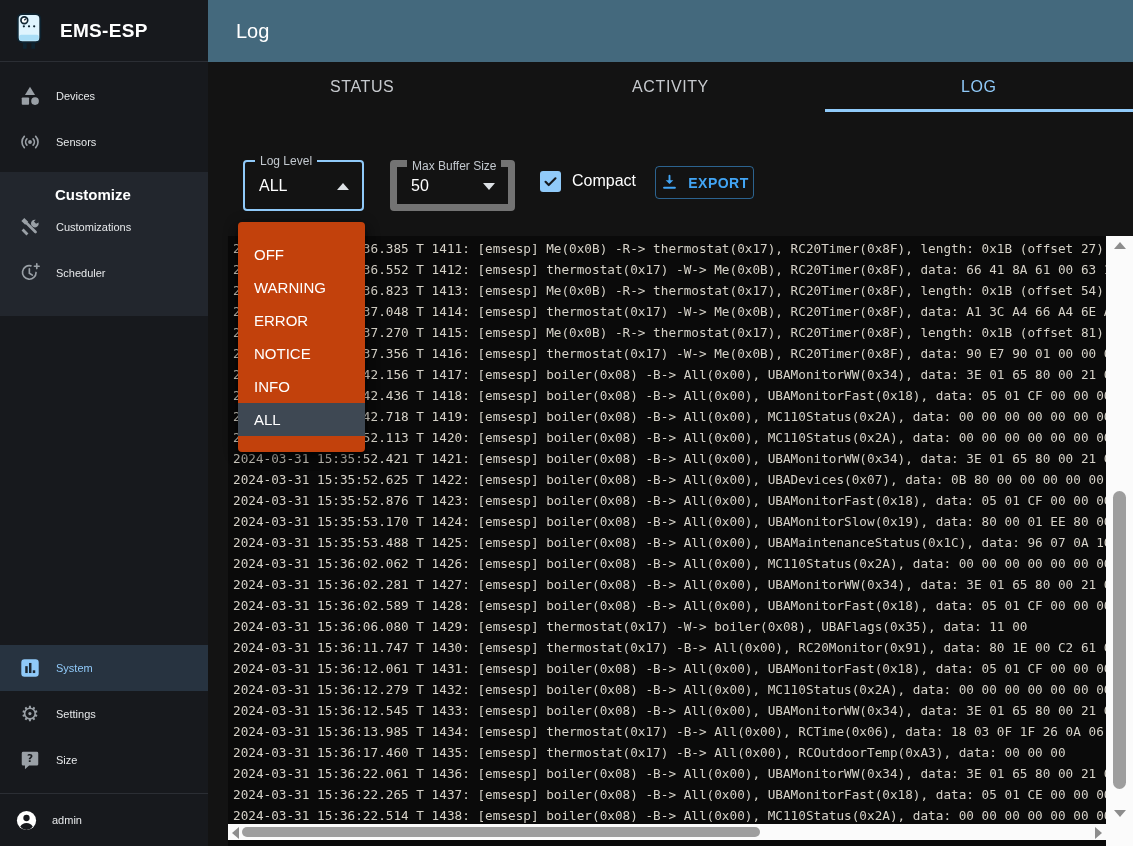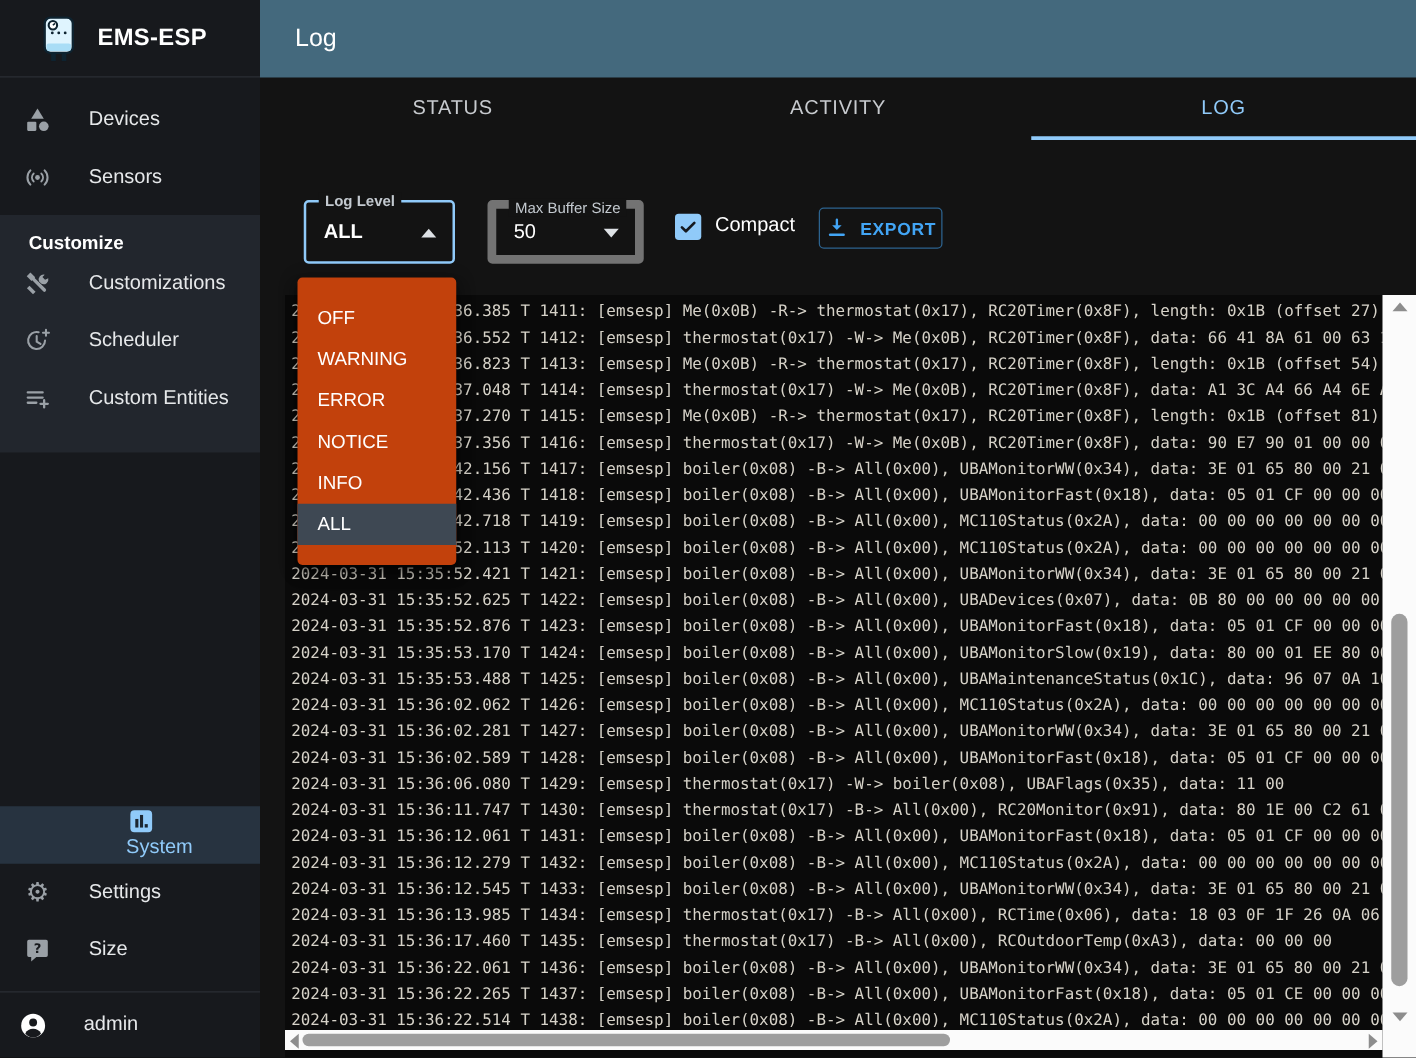--- a/index.html
+++ b/index.html
@@ -4,47 +4,47 @@
 <style>
   * { margin:0; padding:0; box-sizing:border-box; }
   html,body { width:1133px; height:846px; }
   body {
     position:relative; overflow:hidden;
     background:#131313; color:#e8eaed;
     font-family:"Liberation Sans", sans-serif;
   }
   
   .sidebar { position:absolute; left:0; top:0; width:208px; height:846px; background:#17191d; }
-  .logo-row { height:62px; display:flex; align-items:center; gap:16px; padding-left:32px; border-bottom:1px solid #2b2e34; }
+  .logo-row { height:62px; display:flex; align-items:center; gap:16px; padding-left:14px; border-bottom:1px solid #2b2e34; }
   .app-title { font-size:19px; font-weight:600; letter-spacing:.3px; color:#fff; }
   .nav-group-top { padding-top:11px; padding-bottom:7px; }
   .nav-item { height:46px; display:flex; align-items:center; padding-left:18px; cursor:pointer; }
   .nav-icon { width:24px; height:24px; display:flex; align-items:center; justify-content:center; color:#9aa0a6; flex:0 0 24px; }
-  .nav-label { margin-left:29px; font-size:16px; color:#e6e8ea; }
-  .nav-item.selected { background:#273340;flex-direction:column; }
+  .nav-label { margin-left:14px; font-size:11px; color:#e6e8ea; }
+  .nav-item.selected { background:#273340; }
   .nav-item.selected .nav-label { color:#90caf9; }
   .customize-panel { background:#22262d; padding:12px 0 20px 0; }
-  .customize-header { padding:2px 16px 0 23px; height:20px; font-size:15px; font-weight:700; color:#fff; }
+  .customize-header { padding:2px 16px 0 23px; height:20px; font-size:15px; font-weight:700; color:#fff;margin-left:32px; }
   .customize-panel .nav-item:first-of-type { margin-top:23px; }
   .bottom-block { position:absolute; left:0; right:0; bottom:0; }
   .spacer10 { height:10px; }
   .divider { height:1px; background:#2b2e34; }
   .admin-row { height:52px; display:flex; align-items:center; padding-left:14px; cursor:pointer; }
   .glyph-icon { font-size:21px; line-height:1; color:#9aa0a6; font-family:"DejaVu Sans", sans-serif; }
   
   .main { position:absolute; left:208px; top:0; width:925px; height:846px; background:#131313; }
   .appbar { height:62px; background:var(--header-bg,#44697d); display:flex; align-items:center; padding-left:28px; }
   .appbar-title { font-size:20px; color:#fff; font-weight:400; }
   .tabs { position:relative; height:50px; display:flex; }
   .tab { flex:1; display:flex; align-items:center; justify-content:center; font-size:16px; font-weight:500; letter-spacing:.6px; color:#c7cace; cursor:pointer; }
   .tab.active { color:var(--accent,#90caf9); }
   .tab-indicator { position:absolute; left:66.66%; right:0; bottom:0; height:3px; background:var(--accent,#90caf9); }
   
   .select-box { position:absolute; border:7px solid #737373; border-radius:4px; cursor:pointer; }
-  .select-box.focused { border:2px solid var(--accent,#90caf9);font-weight:bold; }
+  .select-box.focused { border:2px solid var(--accent,#90caf9); }
   .select-label { position:absolute; top:-8px; left:10px; padding:0 5px; background:#131313; font-size:12px; color:#c3c9cf; white-space:nowrap; }
   .select-value { position:absolute; left:14px; top:50%; transform:translateY(-50%); font-size:16px; color:#fff; }
   .caret-up, .caret-down { position:absolute; right:13px; top:50%; width:0; height:0; border-left:6px solid transparent; border-right:6px solid transparent; }
   .caret-up   { border-bottom:7px solid #dde1e5; margin-top:-3px; }
   .caret-down { border-top:7px solid #dde1e5; margin-top:-3px; }
   .checkbox { position:absolute; left:332px; top:171px; width:21px; height:21px; background:var(--accent,#90caf9); border-radius:3px; cursor:pointer; display:flex; align-items:center; justify-content:center; }
   .compact-label { position:absolute; left:364px; top:172px; font-size:16px; font-weight:500; color:#fff; }
   .export-btn { position:absolute; left:447px; top:166px; width:99px; height:33px; border:1px solid rgba(66,165,245,.55); border-radius:4px; color:var(--export-blue,#42a5f5); display:flex; align-items:center; justify-content:center; gap:9px; font-size:14px; font-weight:700; letter-spacing:.5px; cursor:pointer; background:transparent; }
   
   .logpanel { position:absolute; left:20px; top:236px; width:878px; height:610px; background:#0a0a0a; overflow:hidden; padding:2px 0 0 5px; }
@@ -127,29 +127,20 @@
     </div>
     <div class="nav-item">
       <span class="nav-icon">
         <svg width="22" height="22" viewBox="0 0 24 24" fill="none" stroke="currentColor" stroke-width="1.8" stroke-linecap="round">
           <path d="M18.6 11.4a7.4 7.4 0 1 1-5.6-7.2"></path>
           <path d="M11.3 7.4v4.9l3.3 2"></path>
           <path d="M16.8 4.6h5.2M19.4 2v5.2"></path>
         </svg>
       </span>
       <span class="nav-label">Scheduler</span>
-    </div>
-    <div class="nav-item">
-      <span class="nav-icon">
-        <svg width="22" height="22" viewBox="0 0 24 24" fill="none" stroke="currentColor" stroke-width="2" stroke-linecap="round">
-          <path d="M3.5 6.5h13M3.5 11h13M3.5 15.5h7.5"></path>
-          <path d="M17.8 13.2v6.4M14.6 16.4H21"></path>
-        </svg>
-      </span>
-      <span class="nav-label">Custom Entities</span>
     </div>
   </div>
 
   <div class="bottom-block">
     <div class="nav-item selected">
       <span class="nav-icon">
         <svg width="22" height="22" viewBox="0 0 24 24">
           <rect x="2.5" y="2.5" width="19" height="19" rx="3.5" fill="#90caf9"></rect>
           <g fill="#1c2732">
             <rect x="6.8" y="10" width="2.7" height="7.5"></rect>

